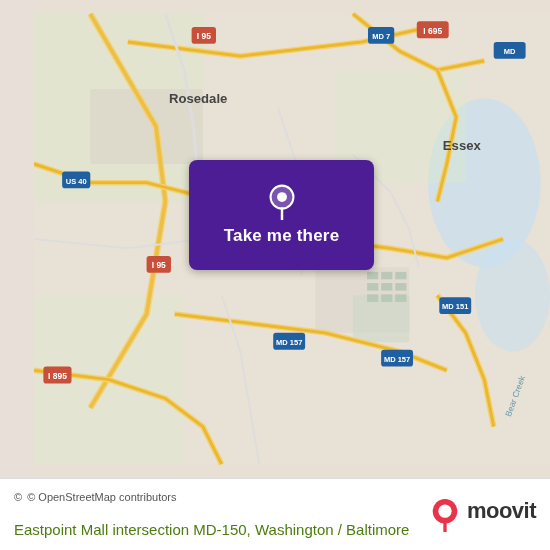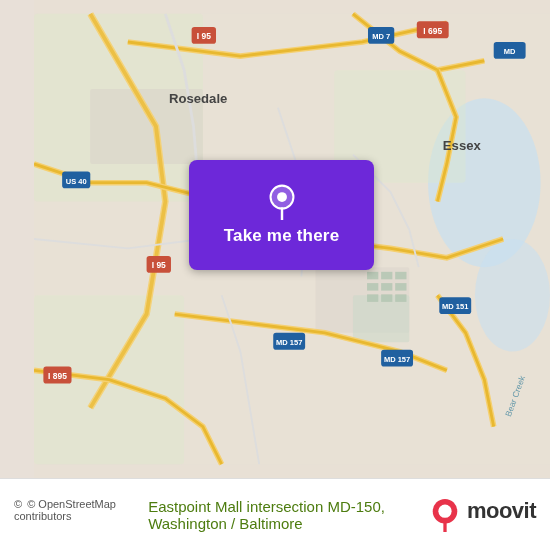--- a/index.html
+++ b/index.html
@@ -72,21 +72,21 @@
       padding: 10px 14px 10px 14px;
       display: flex;
       align-items: center;
       justify-content: space-between;
       border-top: 1px solid #ddd;
       min-height: 72px;
     }
 
     .bottom-left {
       display: flex;
-      flex-direction: row;
+      flex-direction: column;
       gap: 18px;
       flex: 1;
     }
 
     .osm-credit {
       font-size: 11px;
       color: #555;
     }
 
     .osm-credit span.copyright {
@@ -213,21 +213,21 @@
 
       <rect x="370" y="358" width="34" height="18" rx="3" fill="#2060a0"></rect>
       <text x="387" y="371" text-anchor="middle" fill="white" font-size="8" font-weight="bold">MD 157</text>
 
       <text x="175" y="95" text-anchor="middle" fill="#444" font-size="14" font-weight="600">Rosedale</text>
       <text x="456" y="145" text-anchor="middle" fill="#444" font-size="14" font-weight="600">Essex</text>
 
       <text x="508" y="430" fill="#6699aa" font-size="9" transform="rotate(-70, 508, 430)">Bear Creek</text>
     </svg>
 
-    <div class="take-me-there-btn" style="background: #6d28d9;">
+    <div class="take-me-there-btn" style="background: #4c1d95;">
 
       <svg class="pin-icon" viewBox="0 0 36 44" xmlns="http://www.w3.org/2000/svg">
         <circle cx="18" cy="16" r="14" fill="white" opacity="0.25"></circle>
         <circle cx="18" cy="16" r="14" fill="none" stroke="white" stroke-width="2.5"></circle>
         <circle cx="18" cy="16" r="6" fill="white"></circle>
         <path d="M18 30 L18 44" stroke="white" stroke-width="3" stroke-linecap="round"></path>
       </svg>
       <span class="btn-label">Take me there</span>
     </div>
   </div>

